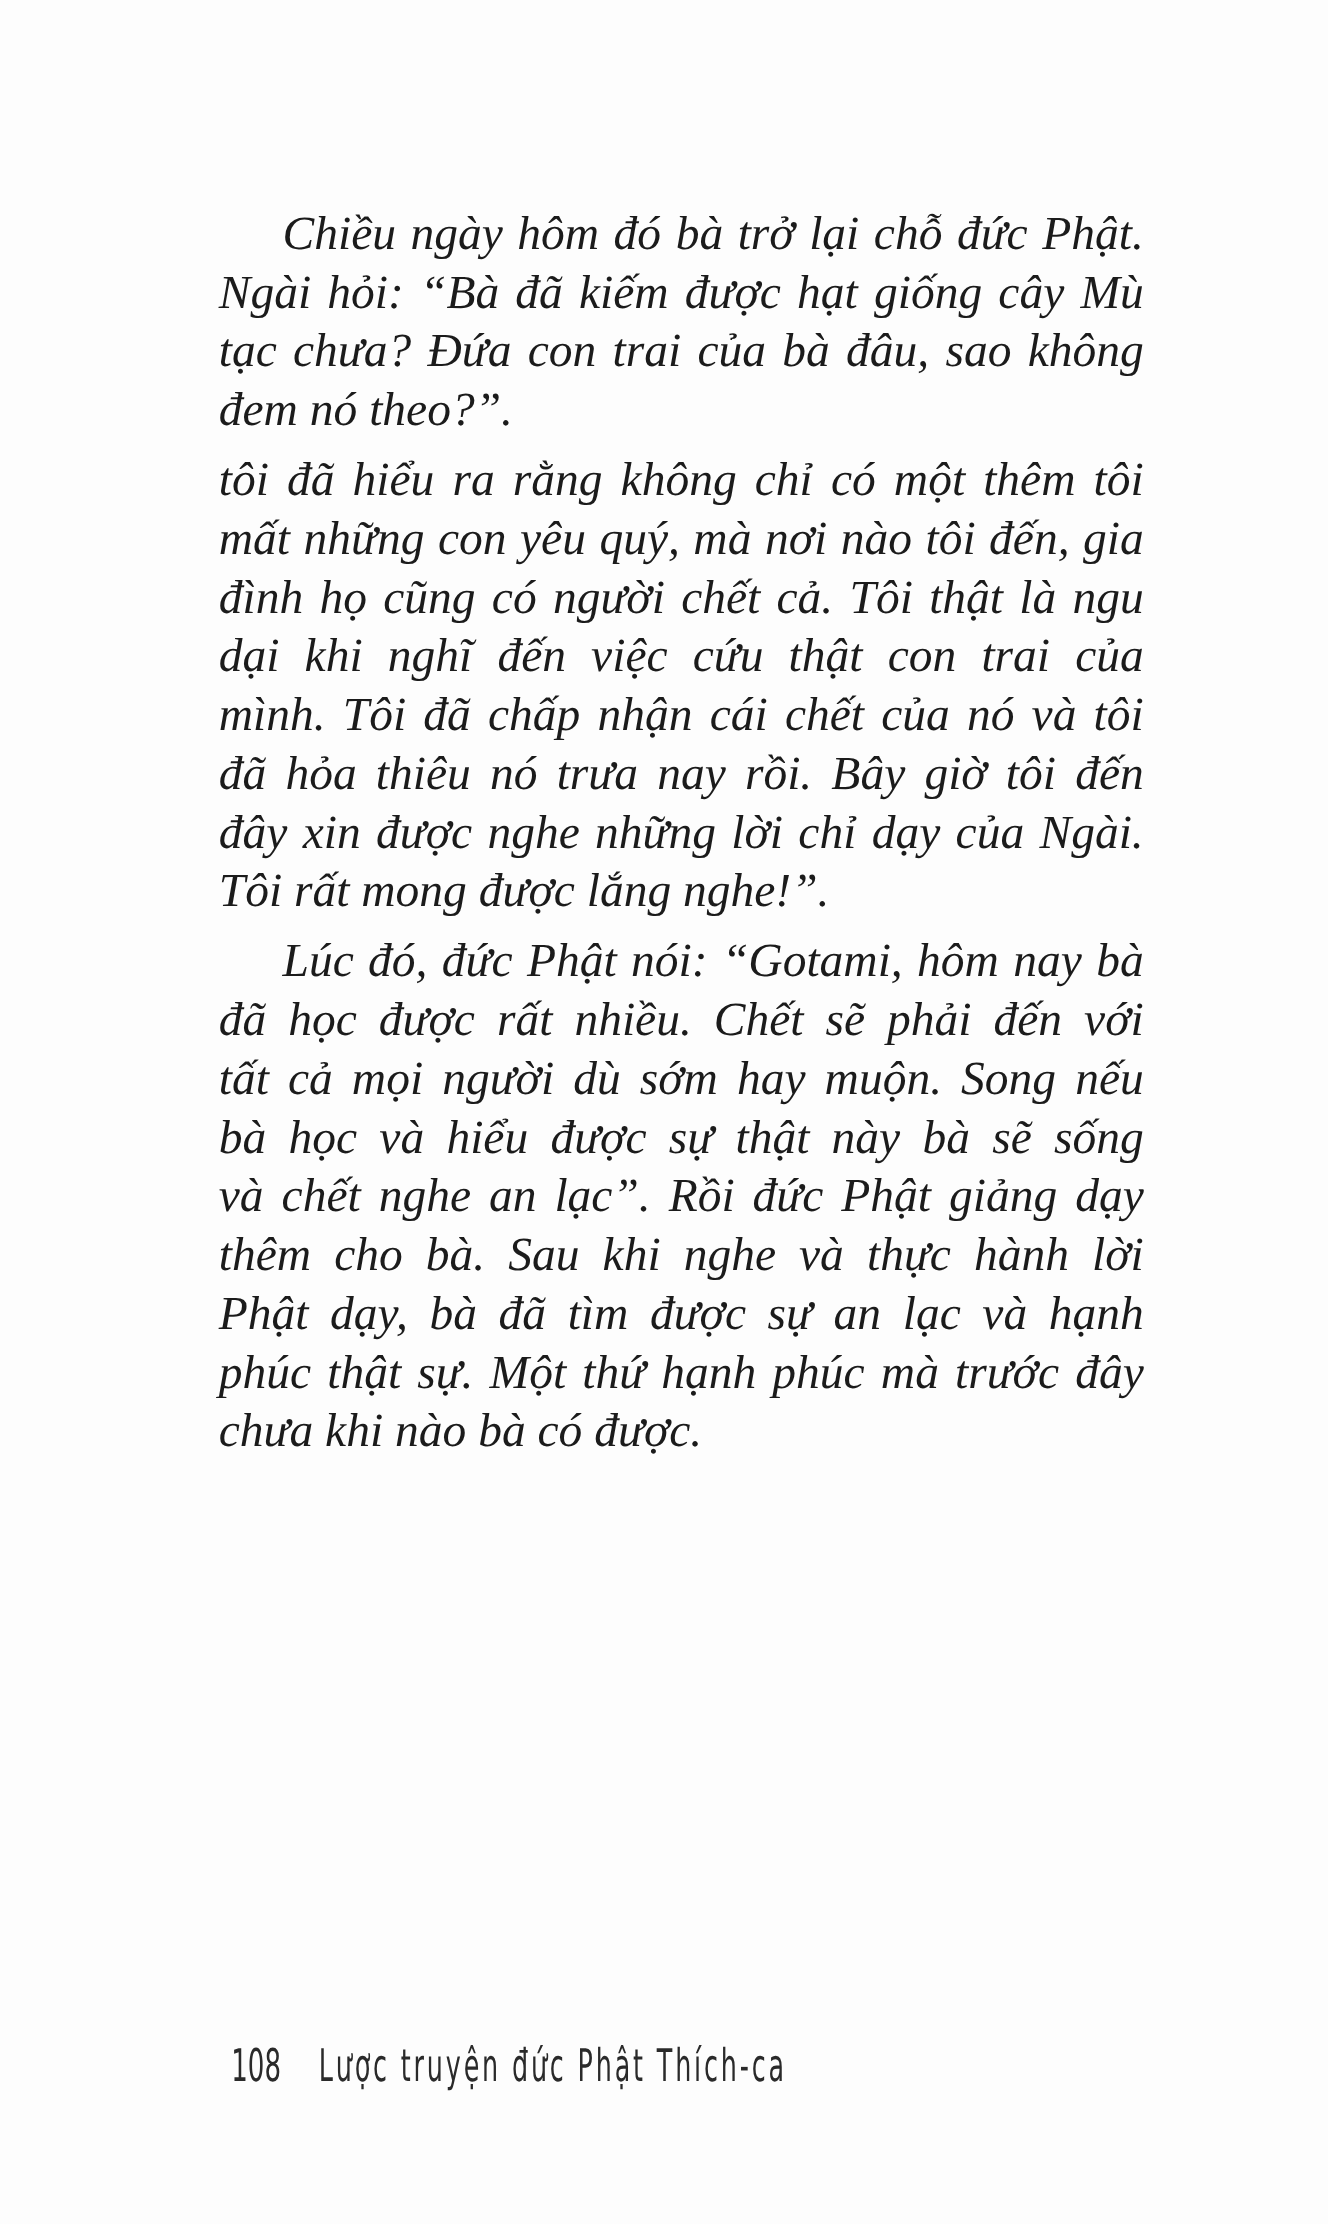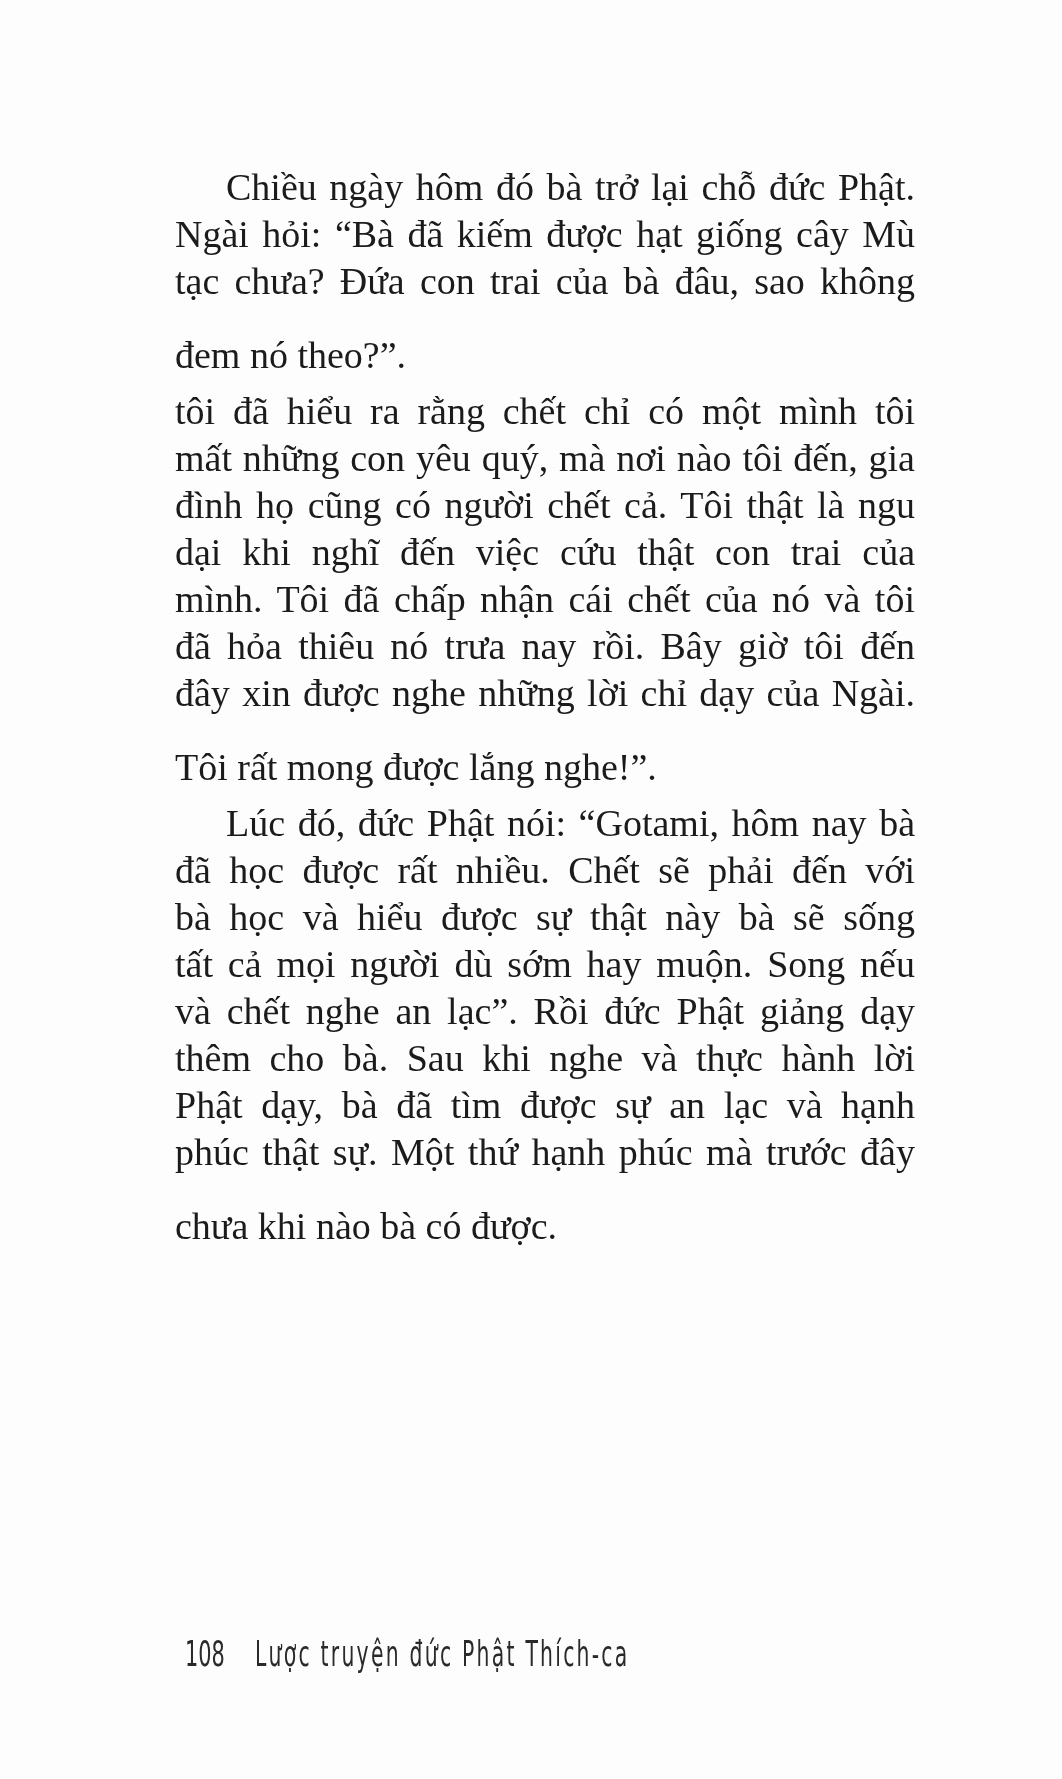--- a/index.html
+++ b/index.html
@@ -23,38 +23,38 @@
     }
     .text-block {
       position: absolute;
       left: 175px;
       top: 164px;
       width: 740px;
       font-family: "Liberation Serif", "DejaVu Serif", serif;
       font-size: 38px;
       line-height: 47px;
       color: #1b1b1b;
+      font-style: italic;
     }
     .paragraph {
       margin: 0 0 9px 0;
     }
     .line {
       display: block;
       white-space: nowrap;
       text-align: justify;
       text-align-last: justify;
       height: 47px;
     }
     .line.indent {
       padding-left: 51px;
     }
     .line.last {
       text-align: left;
       text-align-last: left;
-      margin-top: 27px;
     }
     .footer {
       position: absolute;
       left: 13px;
       top: 1626px;
       width: 1062px;
       height: 56px;
       font-family: "DejaVu Sans", "Liberation Sans", sans-serif;
       color: #2a2a2a;
     }
@@ -88,35 +88,35 @@
   <div class="text-block">
 
     <div class="paragraph">
       <span class="line indent">Chiều ngày hôm đó bà trở lại chỗ đức Phật.</span>
       <span class="line">Ngài hỏi: “Bà đã kiếm được hạt giống cây Mù</span>
       <span class="line">tạc chưa? Đứa con trai của bà đâu, sao không</span>
       <span class="line last">đem nó theo?”.</span>
     </div>
 
     <div class="paragraph">
-      <span class="line">tôi đã hiểu ra rằng chết chỉ có một mình tôi</span>
+      <span class="line">tôi đã hiểu ra rằng không chỉ có một thêm tôi</span>
       <span class="line">mất những con yêu quý, mà nơi nào tôi đến, gia</span>
       <span class="line">đình họ cũng có người chết cả. Tôi thật là ngu</span>
       <span class="line">dại khi nghĩ đến việc cứu thật con trai của</span>
       <span class="line">mình. Tôi đã chấp nhận cái chết của nó và tôi</span>
       <span class="line">đã hỏa thiêu nó trưa nay rồi. Bây giờ tôi đến</span>
       <span class="line">đây xin được nghe những lời chỉ dạy của Ngài.</span>
       <span class="line last">Tôi rất mong được lắng nghe!”.</span>
     </div>
 
     <div class="paragraph">
       <span class="line indent">Lúc đó, đức Phật nói: “Gotami, hôm nay bà</span>
       <span class="line">đã học được rất nhiều. Chết sẽ phải đến với</span>
+      <span class="line">tất cả mọi người dù sớm hay muộn. Song nếu</span>
       <span class="line">bà học và hiểu được sự thật này bà sẽ sống</span>
-      <span class="line">tất cả mọi người dù sớm hay muộn. Song nếu</span>
       <span class="line">và chết nghe an lạc”. Rồi đức Phật giảng dạy</span>
       <span class="line">thêm cho bà. Sau khi nghe và thực hành lời</span>
       <span class="line">Phật dạy, bà đã tìm được sự an lạc và hạnh</span>
       <span class="line">phúc thật sự. Một thứ hạnh phúc mà trước đây</span>
       <span class="line last">chưa khi nào bà có được.</span>
     </div>
 
   </div>
 
   <div class="footer">

